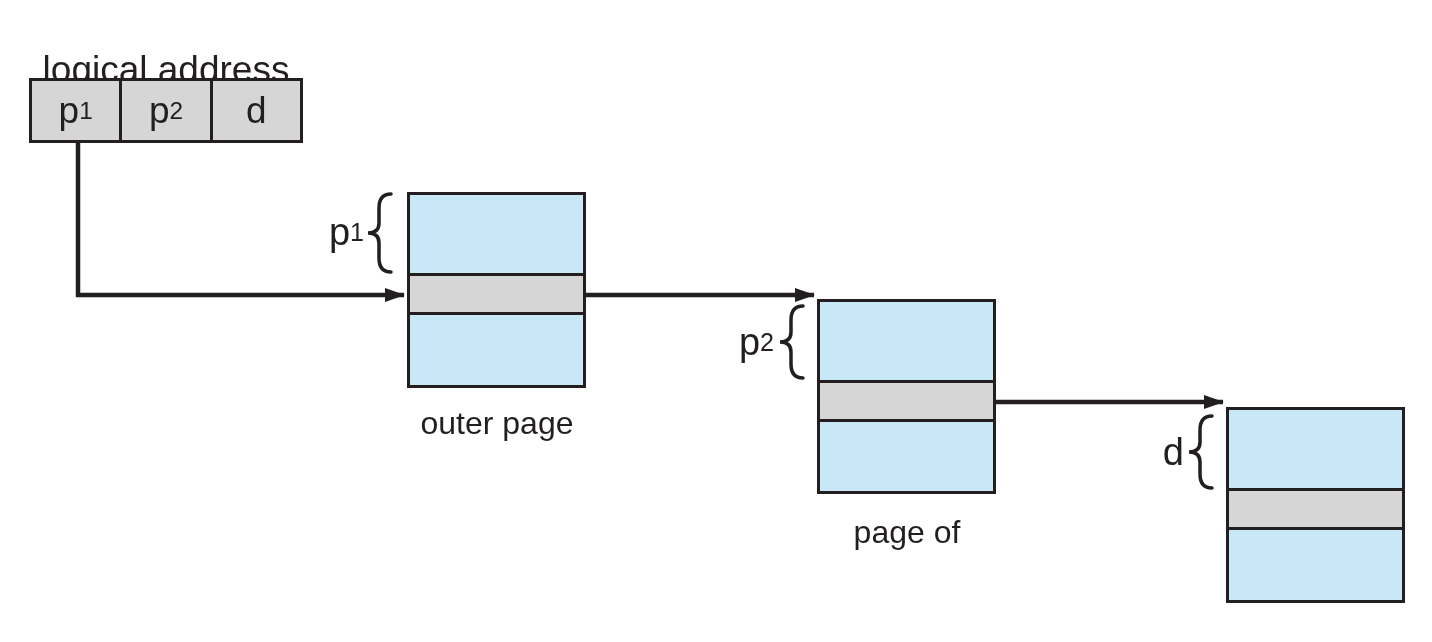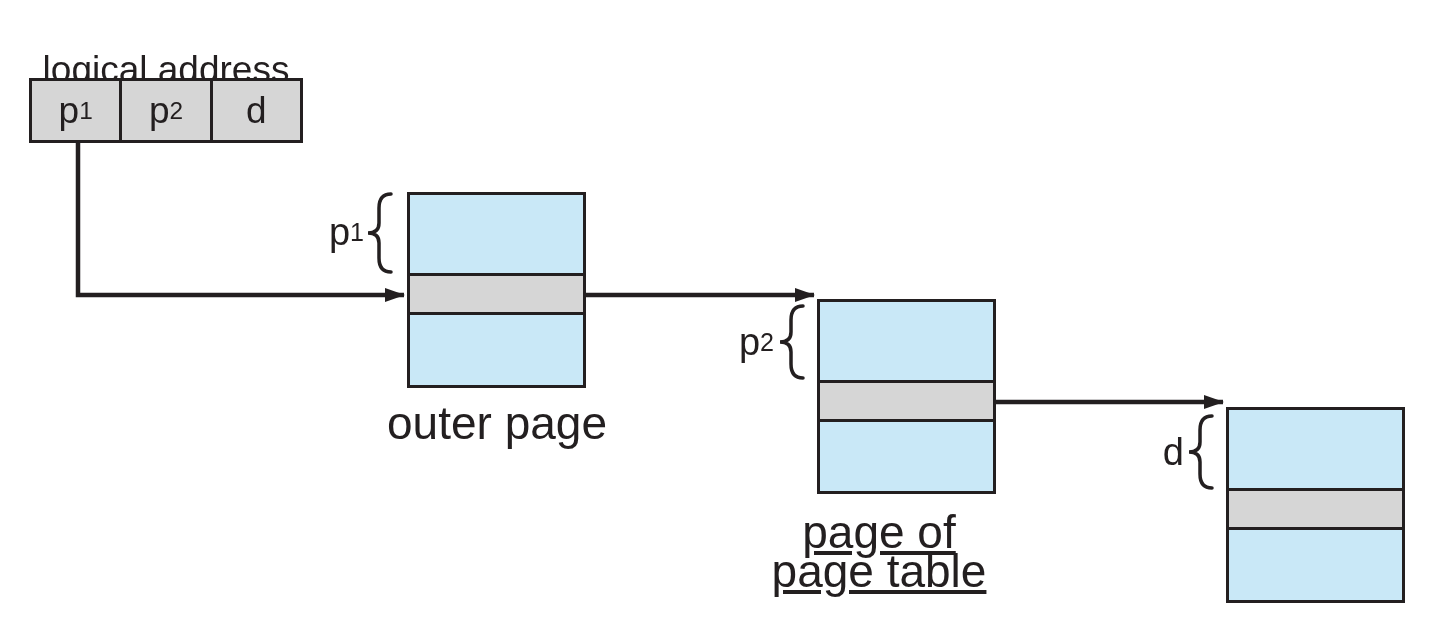--- a/index.html
+++ b/index.html
@@ -48,24 +48,24 @@
   .ptable-1 { left: 407px; top: 192px; height: 196px; }
   .ptable-2 { left: 817px; top: 299px; height: 195px; }
   .ptable-3 { left: 1226px; top: 407px; height: 196px; }
   .row-top    { height: 78px; background: var(--light-blue); }
   .row-hl     { height: 42px; background: var(--light-gray);
                 border-top: 3px solid var(--line-dark); border-bottom: 3px solid var(--line-dark); }
   .row-bottom { flex: 1; background: var(--light-blue); }
 
   .caption {
     position: absolute; width: 262px; text-align: center;
-    font-size: 46px; line-height: 39px;
+    font-size: 32px; line-height: 39px;
   }
   .caption-1 { left: 366px; top: 404px; }
-  .caption-2 { left: 748px; top: 513px; text-decoration: underline; }
+  .caption-2 { left: 776px; top: 513px; }
 
   .ptr-label {
     position: absolute; display: flex; align-items: center; justify-content: flex-end;
     font-size: 38px;
   }
   .ptr-label-p1 { left: 286px; top: 192px; width: 78px; height: 80px; }
   .ptr-label-p2 { left: 696px; top: 306px; width: 78px; height: 72px; }
   .ptr-label-d  { left: 1106px; top: 416px; width: 78px; height: 72px; }
 </style>
 </head>
@@ -123,21 +123,20 @@
     <div class="row-hl"></div>
     <div class="row-bottom"></div>
   </div>
 
   <div class="caption caption-1">
     <div>outer page</div>
   </div>
 
   <div class="caption caption-2">
     <div>page of</div>
-    <div>page table</div>
   </div>
 
   <div class="ptr-label ptr-label-p1">
     <span>p</span>
       <span class="sub">1</span>
   </div>
 
   <div class="ptr-label ptr-label-p2">
     <span>p</span>
       <span class="sub">2</span>

